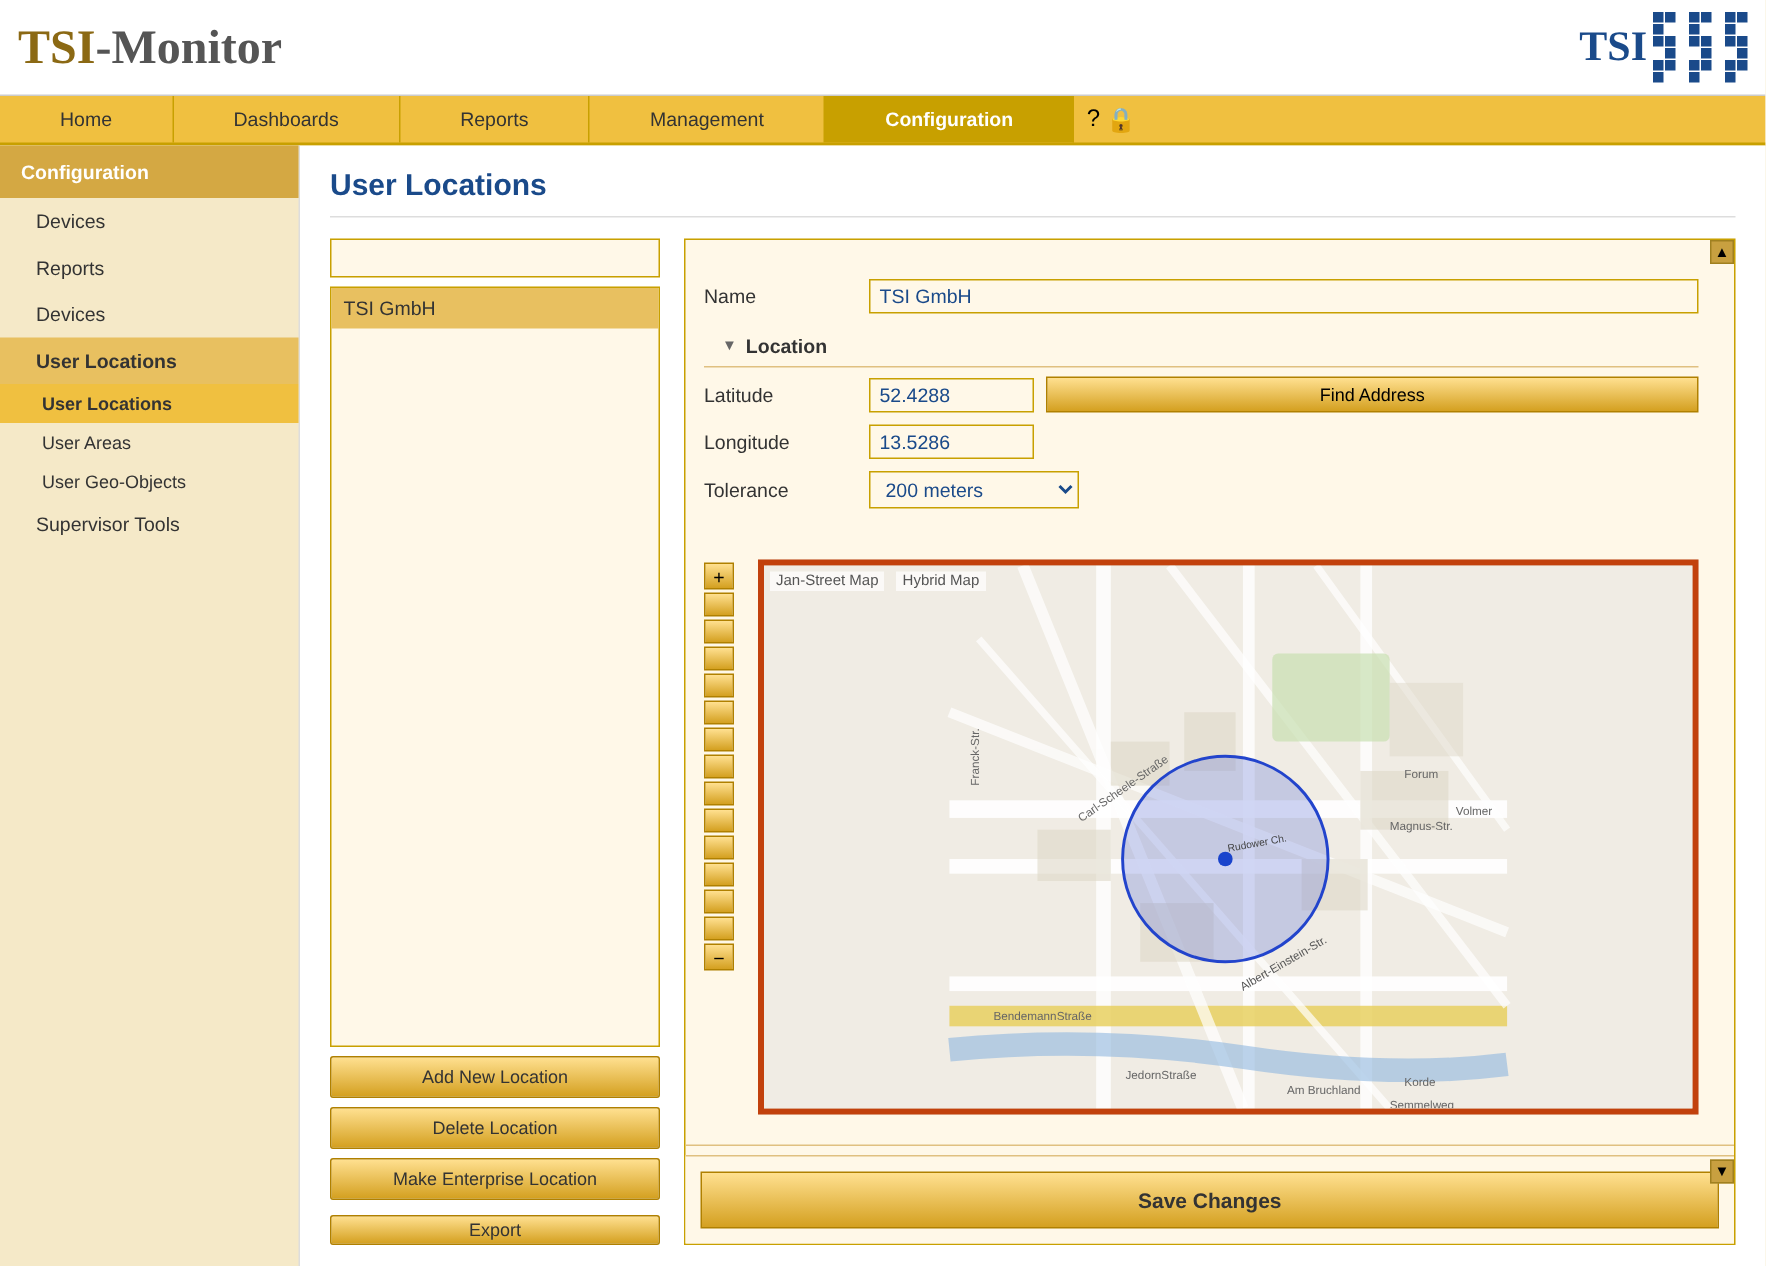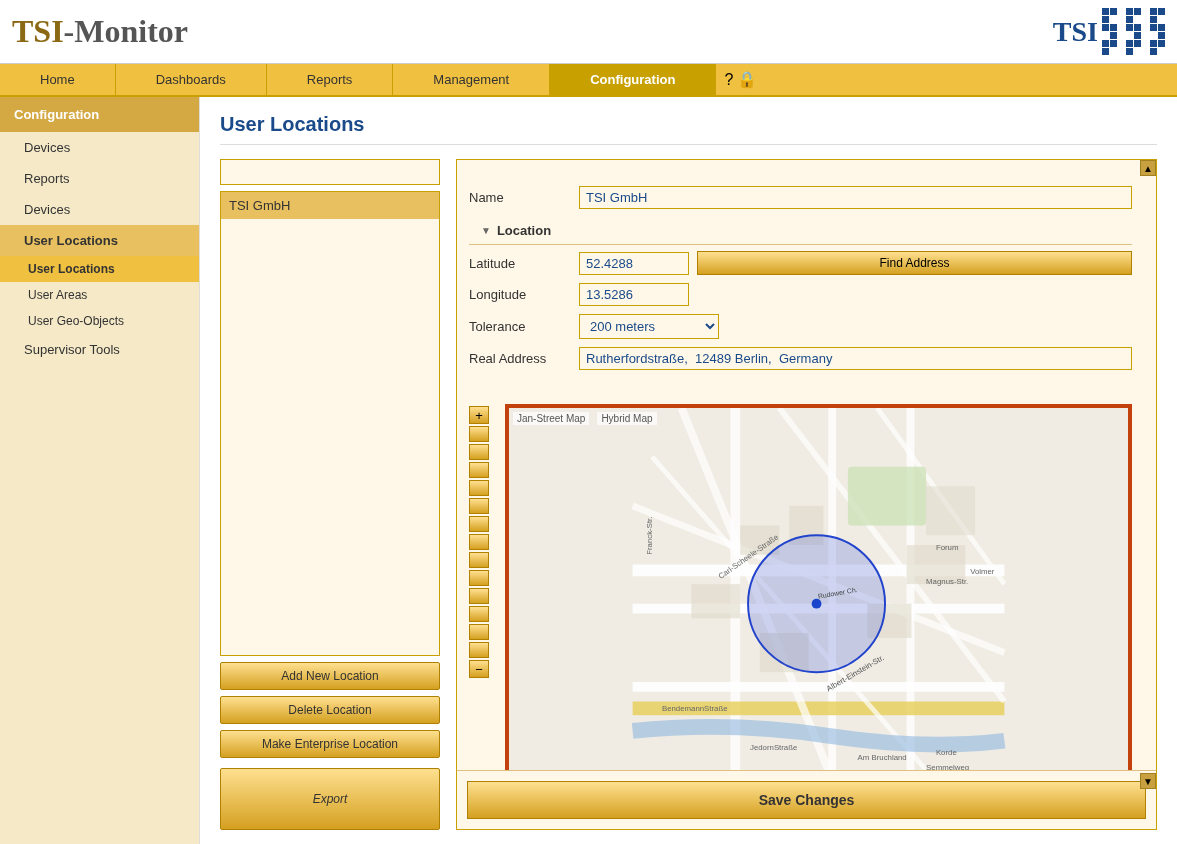--- a/index.html
+++ b/index.html
@@ -67,21 +67,21 @@
 
     
     .custom-props { display: flex; align-items: center; gap: 6px; padding: 6px 12px; font-size: 13px; color: #333; border-top: 1px solid #e0c080; }
 
     
     .tsi-logo-box { display: grid; grid-template-columns: repeat(8, 7px); grid-template-rows: repeat(6, 7px); gap: 1px; }
     .tsi-cell { width: 7px; height: 7px; }
     .tsi-cell.filled { background: #1a4a8a; }
     .tsi-cell.empty { background: transparent; }
 
-    #export-btn { width: 100%; padding: 23px; background: linear-gradient(to bottom, #ffe090, #d4a020); border: 1px solid #b08000; cursor: pointer; font-size: 12px; color: #333; text-align: center; border-radius: 2px; margin-top: 4px; font-style: italic; }
+    #export-btn { width: 100%; padding: 2px; background: linear-gradient(to bottom, #ffe090, #d4a020); border: 1px solid #b08000; cursor: pointer; font-size: 12px; color: #333; text-align: center; border-radius: 2px; margin-top: 4px; }
 
     
     #right-scroll::-webkit-scrollbar { width: 16px; }
     #right-scroll::-webkit-scrollbar-track { background: #e8d090; }
     #right-scroll::-webkit-scrollbar-thumb { background: #c8a040; border: 1px solid #a08020; }
   </style>
 </head>
 <body>
 
 <div id="header">
@@ -226,24 +226,20 @@
               <span class="form-label">Tolerance</span>
               <select class="tolerance-select">
                 <option>50 meters</option>
                 <option>100 meters</option>
                 <option selected="">200 meters</option>
                 <option>500 meters</option>
                 <option>1000 meters</option>
               </select>
             </div>
 
-            <div class="form-row">
-              <span class="form-label">Real Address</span>
-              <input type="text" class="form-input" style="flex: 1 1 0%;" value="Rutherfordstraße,  12489 Berlin,  Germany">
-            </div>
 
           </div>
 
           <div style="position:relative;margin:0 12px 10px 12px;display:flex;">
 
             <div style="display:flex;flex-direction:column;gap:2px;margin-right:4px;padding-top:2px;">
               <div style="width:20px;height:18px;background:linear-gradient(to bottom,#ffe090,#d4a020);border:1px solid #b08000;cursor:pointer;font-size:13px;display:flex;align-items:center;justify-content:center;">+</div>
               <div style="width:20px;height:16px;background:linear-gradient(to bottom,#ffe090,#d4a020);border:1px solid #b08000;cursor:pointer;"></div>
               <div style="width:20px;height:16px;background:linear-gradient(to bottom,#ffe090,#d4a020);border:1px solid #b08000;cursor:pointer;"></div>
               <div style="width:20px;height:16px;background:linear-gradient(to bottom,#ffe090,#d4a020);border:1px solid #b08000;cursor:pointer;"></div>

